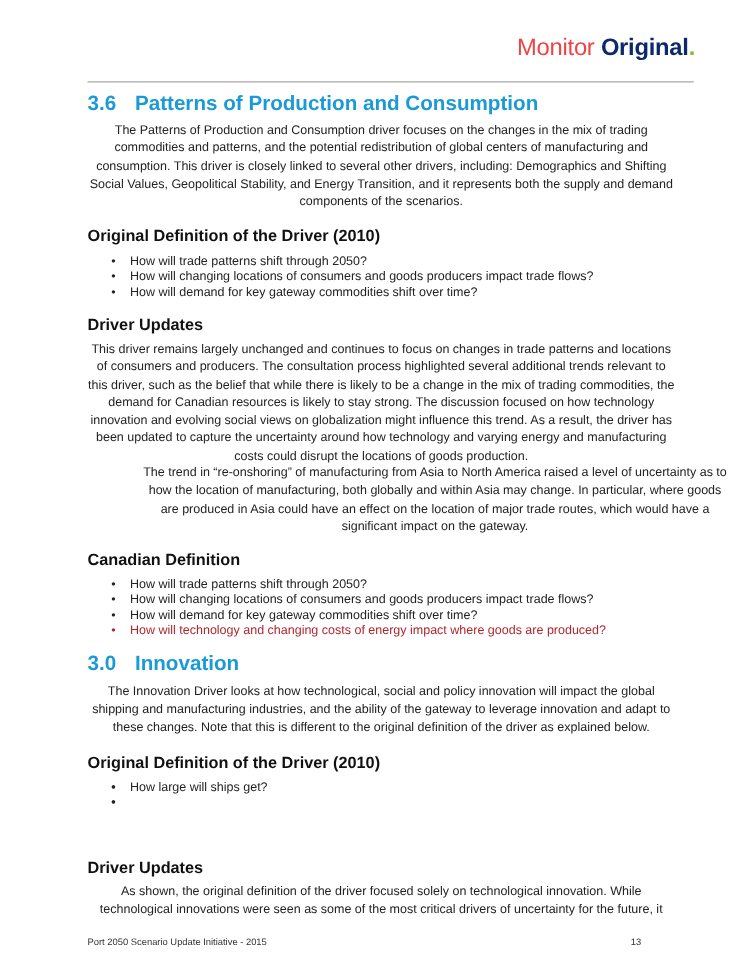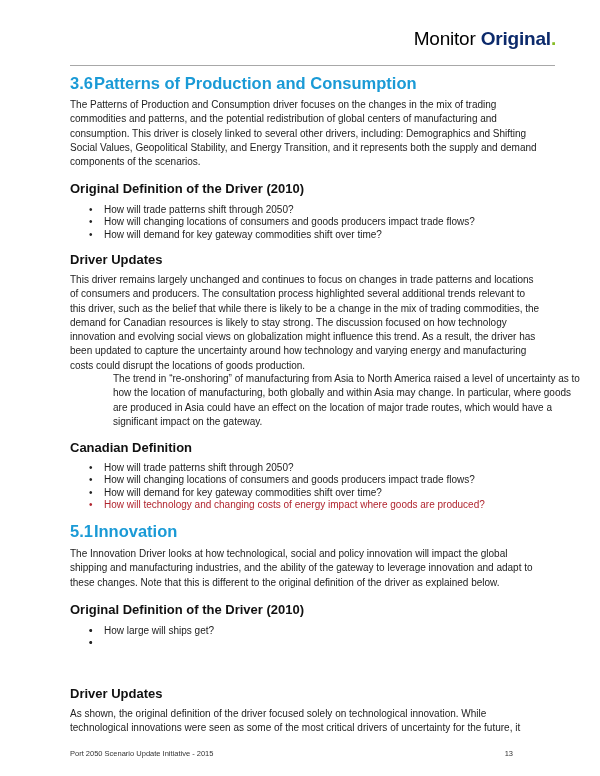--- a/index.html
+++ b/index.html
@@ -4,39 +4,39 @@
   <style>
     html, body { margin: 0; padding: 0; background: #ffffff; }
     body {
       width: 600px; height: 776px; position: relative; overflow: hidden;
       font-family: "Liberation Sans", sans-serif; color: #1a1a1a;
     }
     .header-logo {
       position: absolute; right: 44px; top: 28px;
       font-size: 19px; letter-spacing: -0.2px;
     }
-    .logo-monitor { color: #000000; font-weight: normal; }
+    .logo-monitor { color: #ef4444; font-weight: normal; }
     .logo-deloitte { color: #0c2a6b; font-weight: bold; }
     .logo-dot { color: #86bc25; font-weight: bold; }
     .header-rule {
       position: absolute; left: 70px; right: 45px; top: 65px;
       height: 1px; background: #a8a8a8;
     }
     .content { position: absolute; left: 70px; right: 45px; top: 0; }
     .h1 {
       position: absolute; left: 0; font-size: 16.5px; font-weight: bold; color: #1a9ad6;
       white-space: nowrap;
     }
-    .h1 .num { margin-right: 1px; }
+    .h1 .num { margin-right: 15px; }
     .h2 {
       position: absolute; left: 0; font-size: 13px; font-weight: bold; color: #111;
       white-space: nowrap;
     }
     .para {
-      position: absolute; left: 0; width: 470px; font-size: 10px; line-height: 14.3px; color: #222;
+      position: absolute; left: 0; width: 470px; font-size: 10px; line-height: 14.3px; color: #222; text-align: center;
     }
     .blist {
       position: absolute; left: 0; margin: 0; padding: 0; list-style: none;
       font-size: 10px; line-height: 12.3px; color: #222;
     }
     .blist li { position: relative; padding-left: 34px; white-space: nowrap; }
     .blist li .bullet { position: absolute; left: 19px; top: 0; }
     .blist li.red { color: #b0252f; }
     .footer-left {
       position: absolute; left: 70px; top: 749px; font-size: 7.5px; color: #333;
@@ -74,21 +74,21 @@
 
   <div class="h2" style="top:440px;">Canadian Definition</div>
   <ul class="blist" style="top:462px;">
     <li><span class="bullet">•</span><span>How will trade patterns shift through 2050?</span></li>
     <li><span class="bullet">•</span><span>How will changing locations of consumers and goods producers impact trade flows?</span></li>
     <li><span class="bullet">•</span><span>How will demand for key gateway commodities shift over time?</span></li>
     <li class="red"><span class="bullet">•</span><span>How will technology and changing costs of energy impact where goods are produced?</span></li>
   </ul>
 
   <div class="h1" style="top:522px;">
-    <span class="num">5.1</span><span>Innovation</span>
+    <span class="num">3.0</span><span>Innovation</span>
   </div>
   <div class="para" style="top:547px;">The Innovation Driver looks at how technological, social and policy innovation will impact the global shipping and manufacturing industries, and the ability of the gateway to leverage innovation and adapt to these changes. Note that this is different to the original definition of the driver as explained below.</div>
 
   <div class="h2" style="top:602px;">Original Definition of the Driver (2010)</div>
   <ul class="blist" style="top:625px;">
     <li><span class="bullet">•</span></li>
     <li><span class="bullet">•</span><span>How large will ships get?</span></li>
     <li><span class="bullet">•</span></li>
     <li><span class="bullet">•</span></li>
   </ul>

